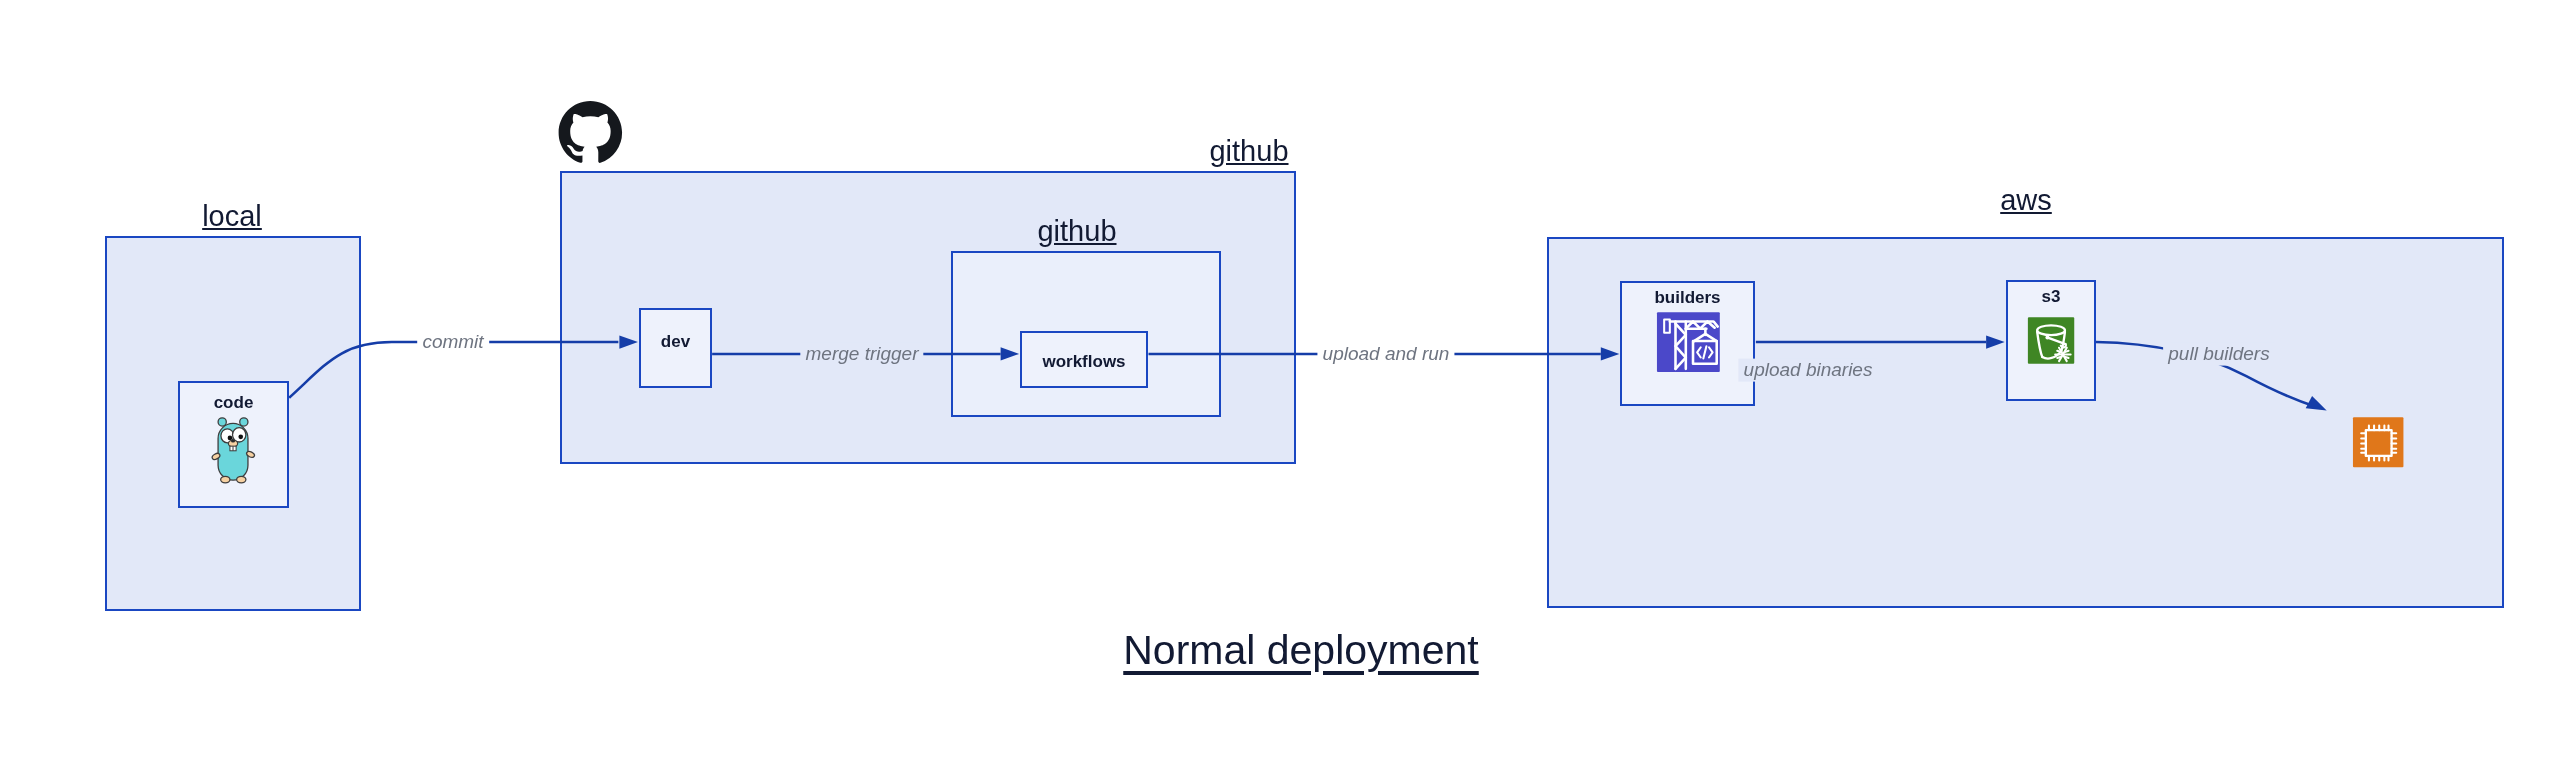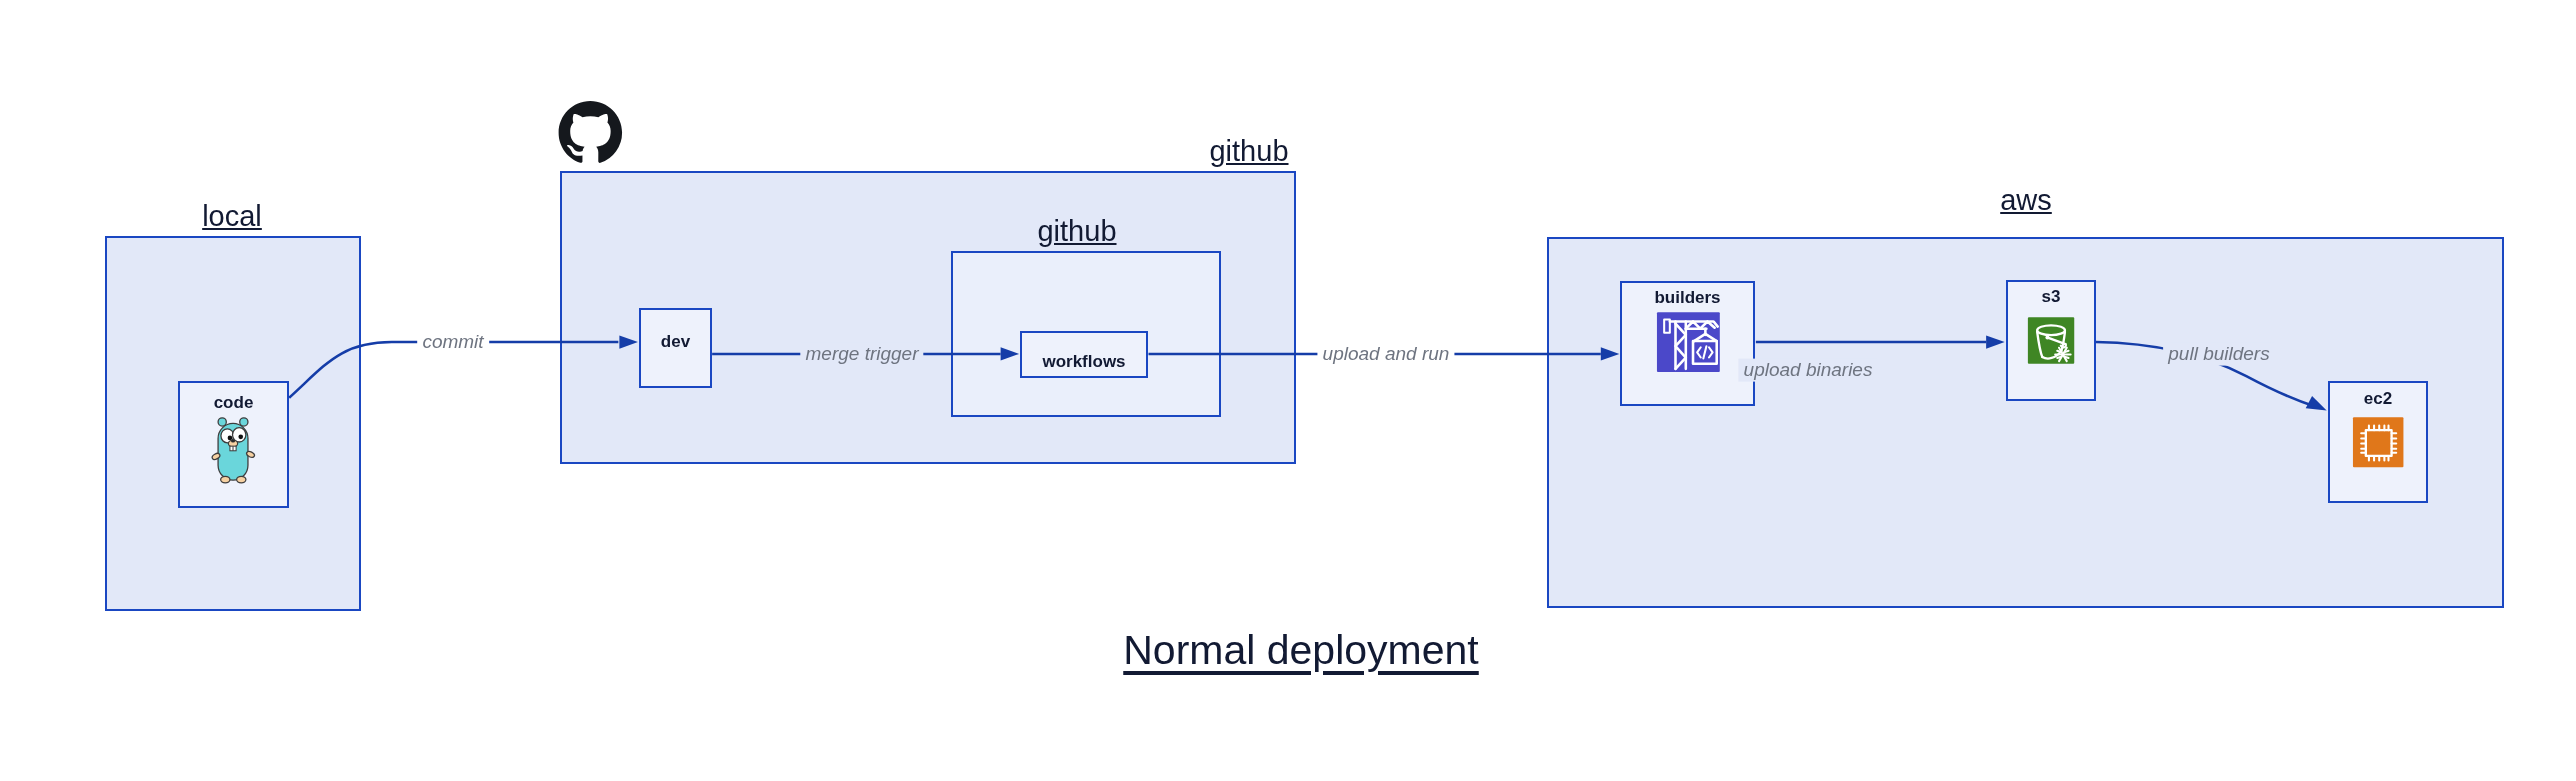--- a/index.html
+++ b/index.html
@@ -102,35 +102,32 @@
   <div class="container-box" style="left:1547px; top:237px; width:957px; height:371px;"></div>
 
   <div class="node-box" style="left:178px; top:381px; width:111px; height:127px;">
     <div class="node-label" style="margin-top:10.8px;">code</div>
   </div>
 
   <div class="node-box" style="left:639px; top:308px; width:73px; height:80px;">
     <div class="node-label" style="margin-top:23px;">dev</div>
   </div>
 
-  <div class="node-box" style="left:1020px; top:331px; width:128px; height:47px;">
+  <div class="node-box" style="left:1020px; top:331px; width:128px; height:57px;">
     <div class="node-label" style="margin-top:20px;">workflows</div>
   </div>
 
   <div class="node-box" style="left:1620px; top:281px; width:135px; height:125px;">
     <div class="node-label" style="margin-top:6.2px;">builders</div>
   </div>
 
   <div class="node-box" style="left:2006px; top:280px; width:90px; height:121px;">
     <div class="node-label" style="margin-top:6.2px;">s3</div>
   </div>
 
-  <div class="node-box" style="left:2328px; top:381px; width:100px; height:122px;">
-    <div class="node-label" style="margin-top:6.7px;">ec2</div>
-  </div>
 
   <svg class="art" width="2604" height="781" viewBox="0 0 5054 1516">
 
     <g transform="translate(1084,196) scale(7.7)">
       <path class="octocat-fill" d="M8 0C3.58 0 0 3.58 0 8c0 3.54 2.29 6.53 5.47 7.59.4.07.55-.17.55-.38 0-.19-.01-.82-.01-1.49-2.01.37-2.53-.49-2.69-.94-.09-.23-.48-.94-.82-1.13-.28-.15-.68-.52-.01-.53.63-.01 1.08.58 1.23.82.72 1.21 1.87.87 2.33.66.07-.52.28-.87.51-1.07-1.78-.2-3.64-.89-3.64-3.95 0-.87.31-1.59.82-2.15-.08-.2-.36-1.02.08-2.12 0 0 .67-.21 2.2.82.64-.18 1.32-.27 2-.27s1.36.09 2 .27c1.53-1.04 2.2-.82 2.2-.82.44 1.1.16 1.92.08 2.12.51.56.82 1.27.82 2.15 0 3.07-1.87 3.75-3.65 3.95.29.25.54.73.54 1.48 0 1.07-.01 1.93-.01 2.2 0 .21.15.46.55.38A8.01 8.01 0 0 0 16 8c0-4.42-3.58-8-8-8z"></path>
     </g>
 
     <g stroke="#3d3d3d" stroke-width="2.5">
       <circle cx="431" cy="819" r="8" fill="var(--gopher-teal)"></circle>
       <circle cx="473" cy="819" r="8" fill="var(--gopher-teal)"></circle>

